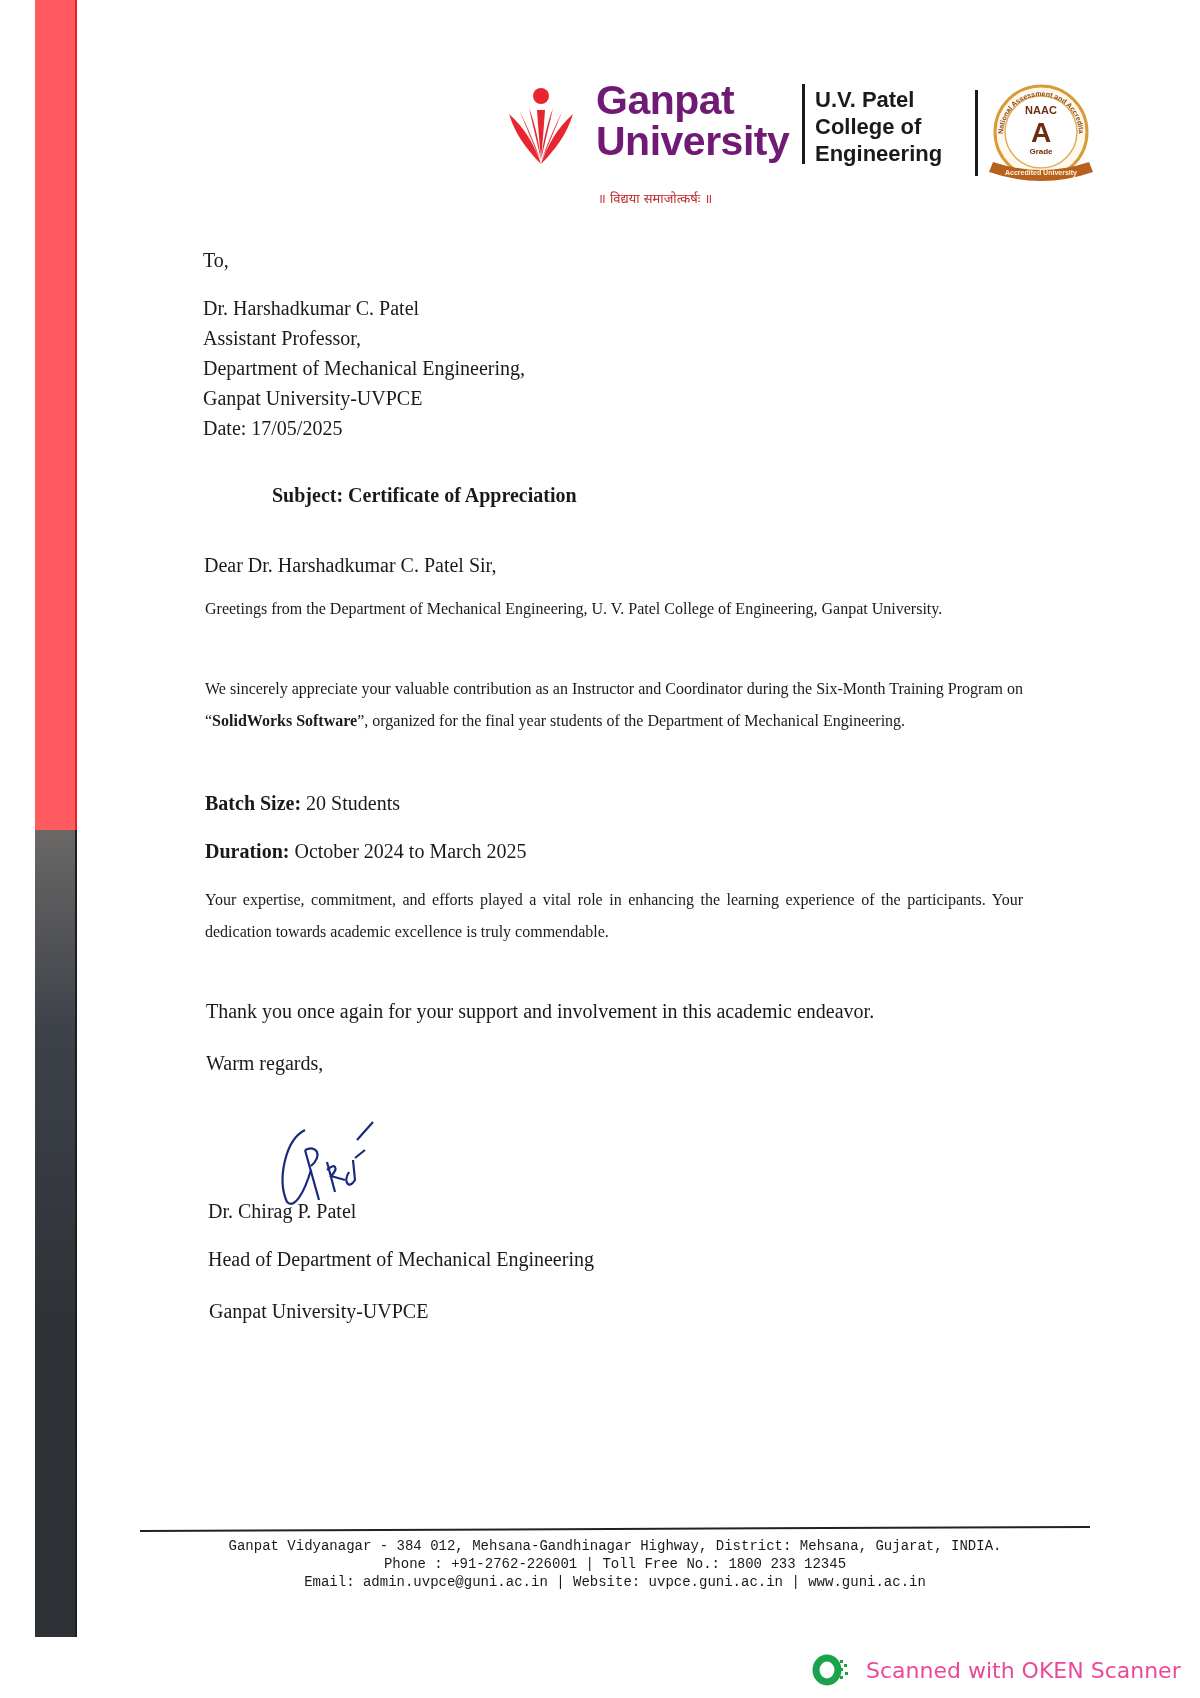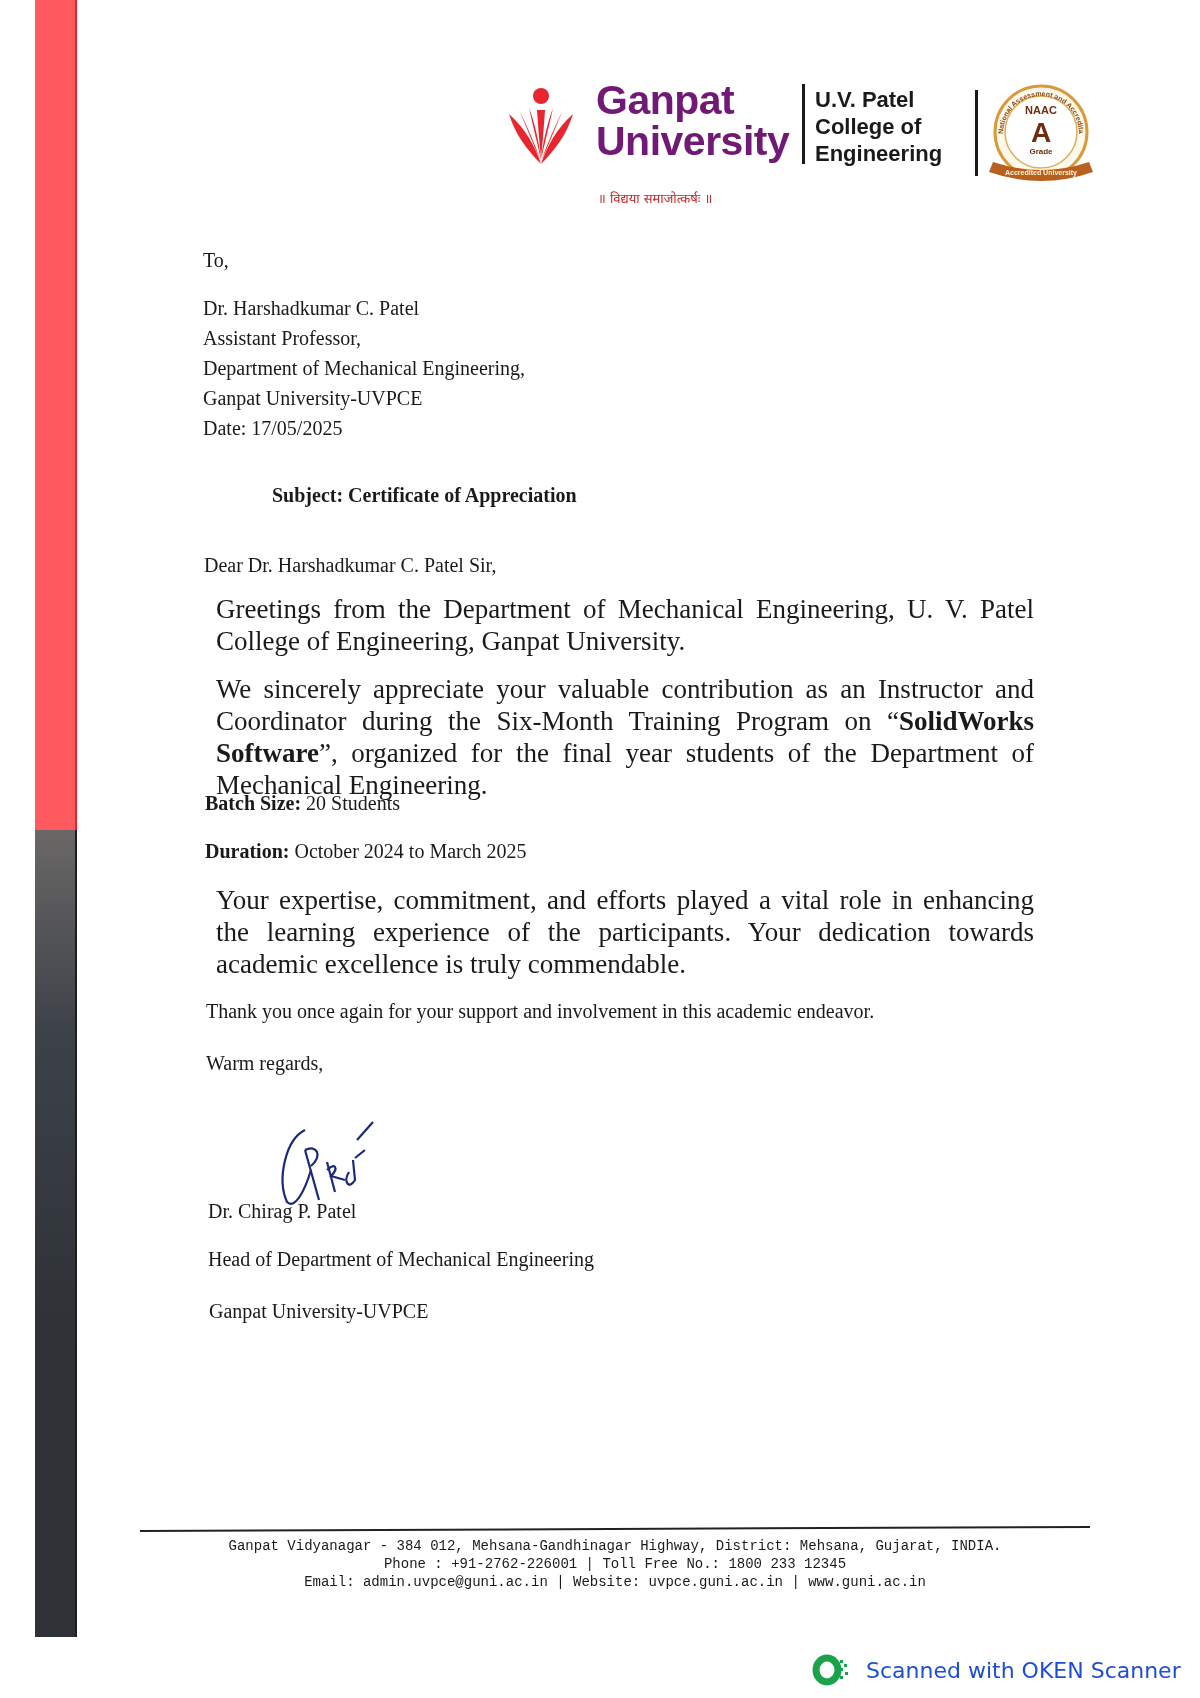--- a/index.html
+++ b/index.html
@@ -12,31 +12,31 @@
   .bar-dark { position:absolute; left:35px; top:830px; width:40px; height:807px;
     background:linear-gradient(#6a6766 0%, #3d4249 25%, #2f3338 60%, #2e3135 100%); border-right:2px solid #1c1e22; }
   .gu-emblem { position:absolute; left:0; top:4px; width:72px; height:80px; }
   .gu-name { position:absolute; left:92px; top:0; color:#701a75; font-family:"Liberation Sans", sans-serif; font-weight:bold; font-size:41px; line-height:41px; letter-spacing:-0.5px; white-space:nowrap; }
   .gu-motto { position:absolute; left:94px; top:88px; color:#c0282d; font-family:"DejaVu Sans", sans-serif; font-size:13px; white-space:nowrap;margin-top:24px; }
   .vdiv { position:absolute; width:3px; background:#1a1a1a; }
   .college { position:absolute; left:815px; top:86px; font-family:"Liberation Sans", sans-serif; font-weight:bold; font-size:22px; line-height:27px; color:#1a1a1a; }
   .naac { position:absolute; left:985px; top:78px; width:112px; height:110px; }
 
   .txt { position:absolute; left:203px; font-size:20px; line-height:30px; white-space:nowrap; }
-  .para { position:absolute; left:216px; width:818px; font-size:27px; line-height:32px; text-align:justify; }
+  .para { position:absolute; left:205px; width:818px; font-size:16px; line-height:32px; text-align:justify; }
   b { font-weight:bold;margin-top:26px; }
 
   .sig { position:absolute; left:275px; top:1110px; width:120px; height:100px; }
 
   .foot-line { position:absolute; left:140px; top:1528px; width:950px; height:2px; background:#222; transform:rotate(-0.25deg); }
   .foot { position:absolute; left:140px; width:950px; text-align:center; font-family:Liberation Mono, monospace; font-size:14px; line-height:18px; color:#1a1a1a; white-space:nowrap; }
 
   .scanner { position:absolute; left:810px; top:1651px; display:flex; align-items:center; gap:12px; }
   .scanner-icon { width:44px; height:38px; border-radius:8px; background:#fff; display:flex; align-items:center; justify-content:center; }
-  .scanner-text { font-family:"DejaVu Sans", sans-serif; font-size:22px; color:#1d4ed8; }
+  .scanner-text { font-family:"DejaVu Sans", sans-serif; font-size:22px; color:#ec4899; }
 </style>
 </head>
 <body>
 
 <div class="bar-red"></div>
 <div class="bar-dark"></div>
 
 <div>
   <svg class="gu-emblem" style="left:505px;top:86px;position:absolute" viewBox="0 0 72 80">
     <circle cx="36" cy="10" r="8" fill="#e8262f"></circle>

